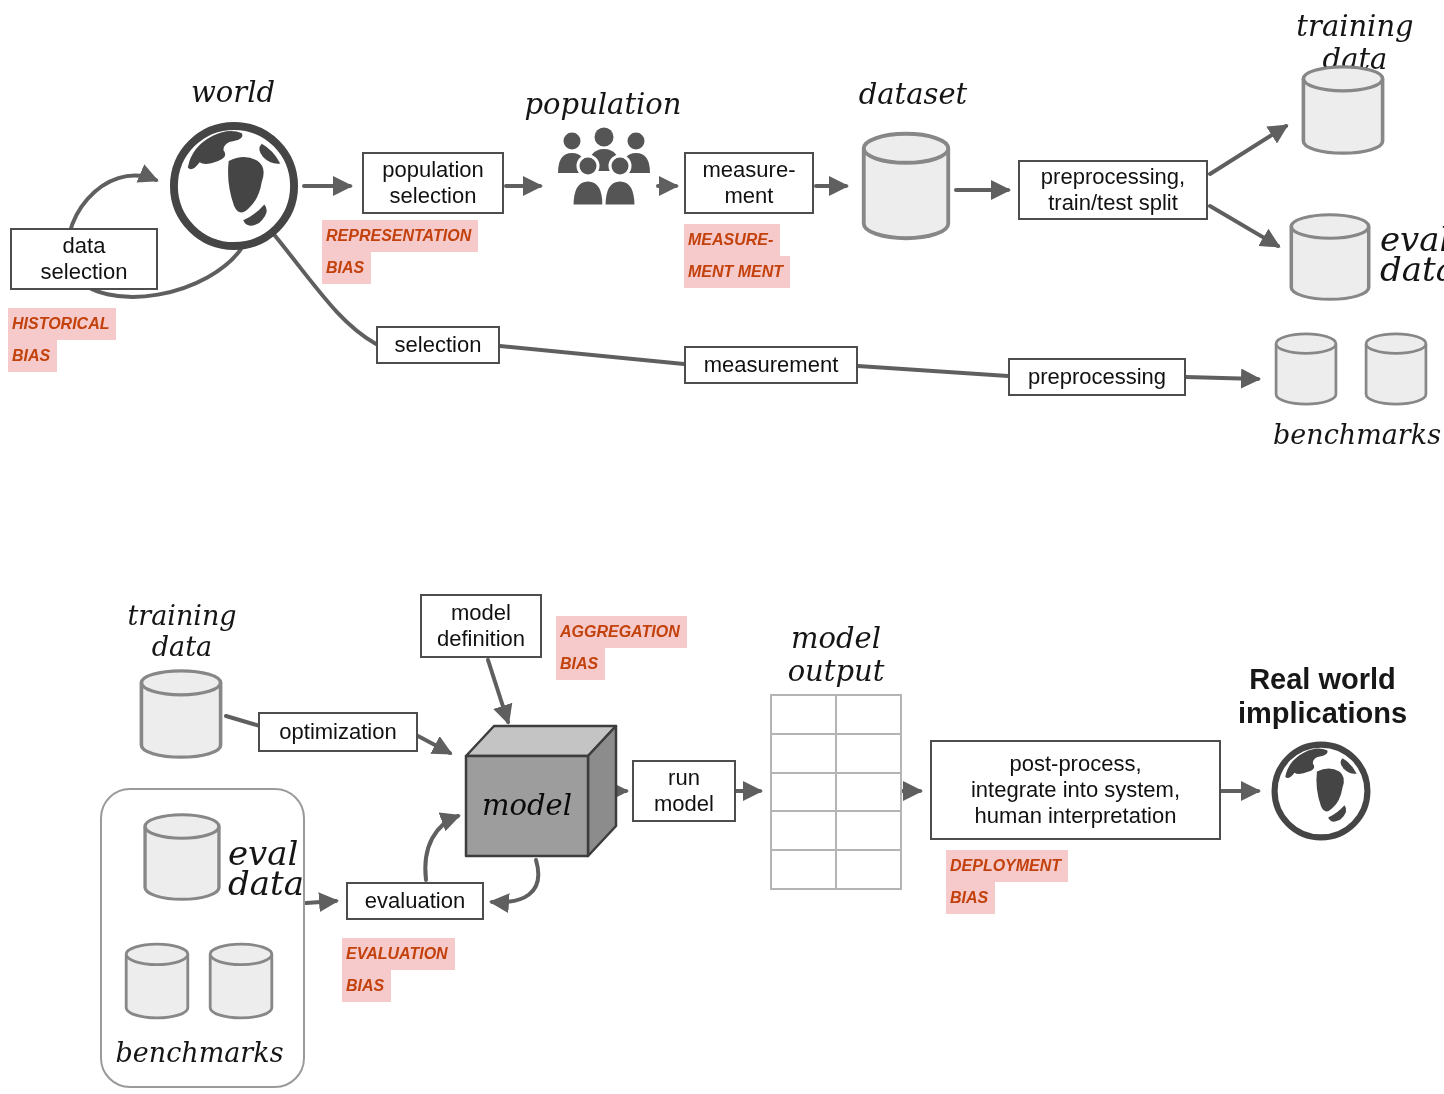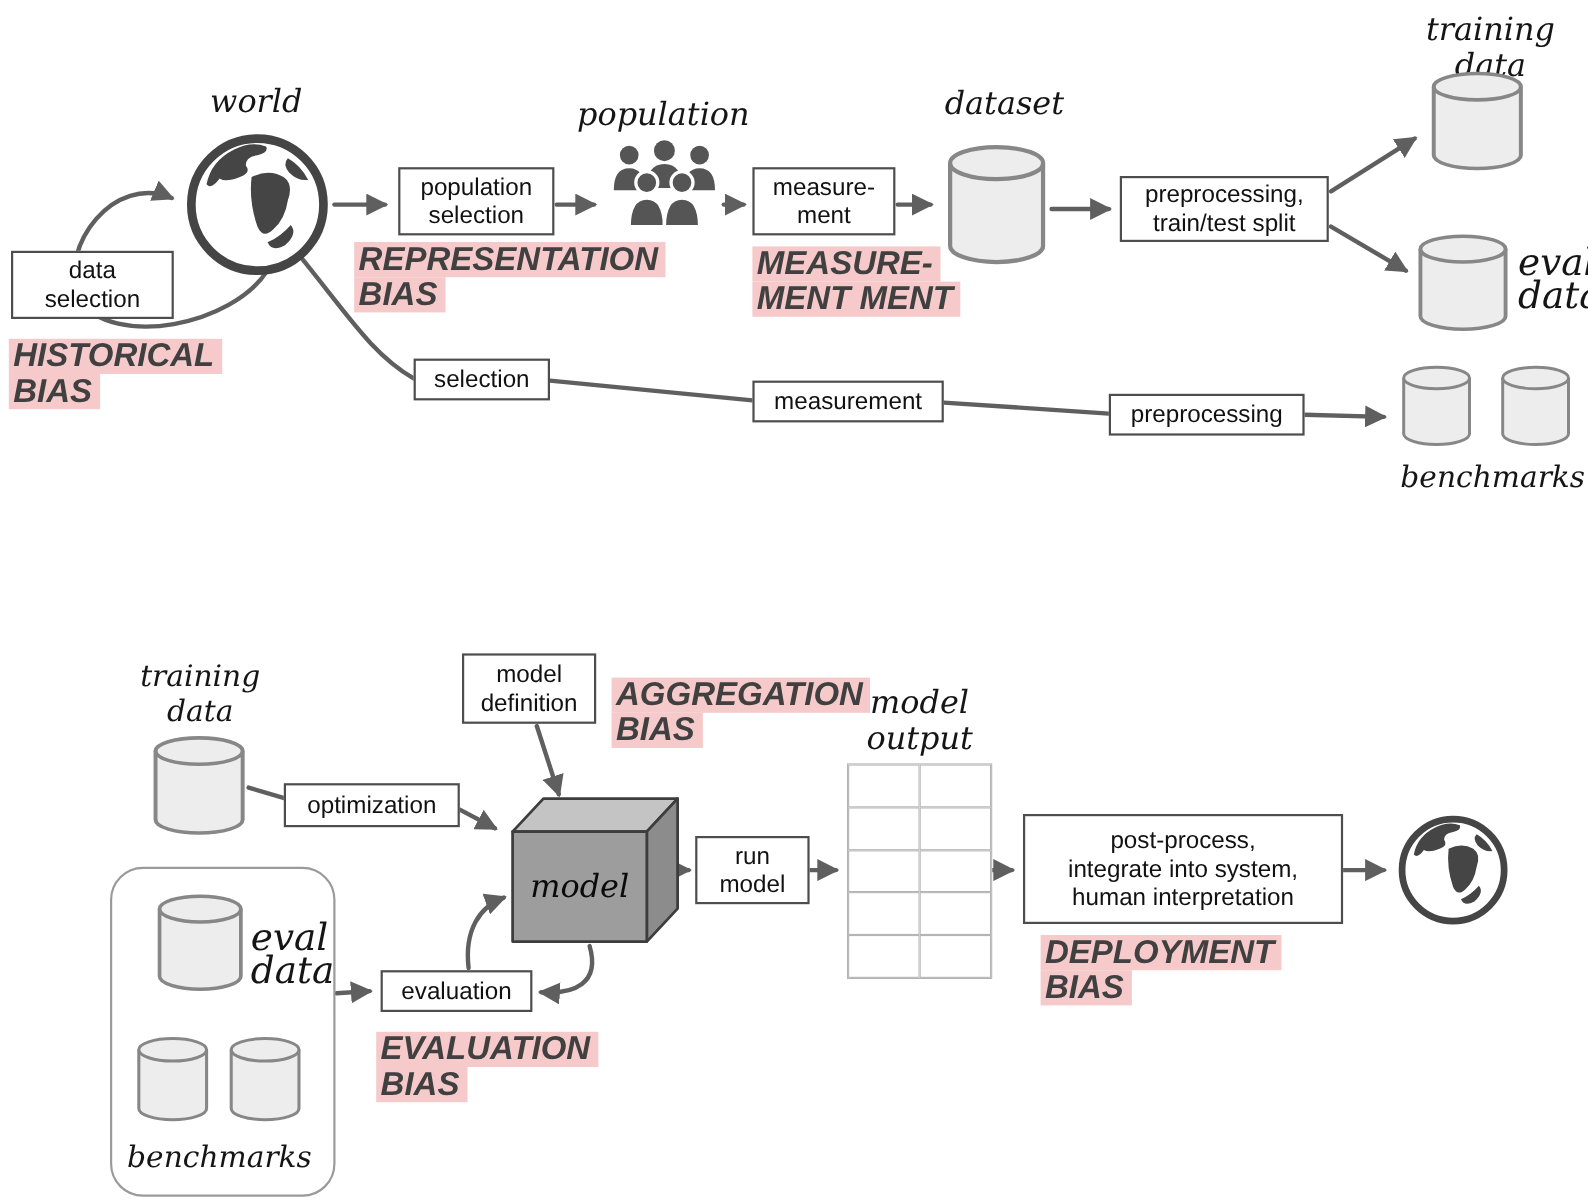--- a/index.html
+++ b/index.html
@@ -15,22 +15,22 @@
     position:absolute; background:#fff; border:2px solid #4d4d4d;
     display:flex; flex-direction:column; align-items:center; justify-content:center;
     text-align:center; font-size:22px; line-height:26px; color:#111;
   }
   .serif {
     position:absolute; font-family:"DejaVu Serif", serif; font-style:italic;
     font-size:29px; line-height:33px; text-align:center; color:#151515;
   }
   .serif.sm { font-size:34px; line-height:30px; }
   .bias {
-    position:absolute; font-size:30px; line-height:31px;
-    font-weight:bold; font-style:italic; color:#404040;
+    position:absolute; font-size:16px; line-height:31px;
+    font-weight:bold; font-style:italic; color:#c2410c;
   }
   .bias div { display:table; background:#f6caca; padding:0 7px 1px 4px; white-space:nowrap; }
   .roundbox {
     position:absolute; background:#fff; border:2px solid #9a9a9a; border-radius:30px;
   }
   .outgrid {
     position:absolute; display:grid;
     grid-template-columns:repeat(2,1fr); grid-template-rows:repeat(5,1fr);
     background:#fff; border:1px solid #b4b4b4;
   }
@@ -275,20 +275,22 @@
     <div>integrate into system,</div>
     <div>human interpretation</div>
   </div>
 
 <div class="bias" style="left:946px; top:850px;">
     <div>DEPLOYMENT</div>
     <div>BIAS</div>
   </div>
 
 <div class="boldlabel" style="left:1200px; top:662px; width:245px;">
+    <div>Real world</div>
+    <div>implications</div>
   </div>
 
 <svg class="abs" style="left:1270px; top:740px;" width="102" height="102" viewBox="0 0 100 100">
   <circle cx="50" cy="50" r="45.5" fill="#fff" stroke="#454545" stroke-width="6"></circle>
   <path fill="#454545" d="M15 36 Q18 20 34 12 Q46 6 56 10 Q58 14 50 16 Q42 17 42 23 Q46 28 38 31 Q28 35 24 32 Q18 40 15 36 Z"></path>
   <path fill="#454545" d="M46 31 Q58 25 68 31 Q75 36 71 47 Q69 60 61 67 Q54 74 50 65 Q44 48 46 31 Z"></path>
   <path fill="#454545" d="M71 18 Q80 23 85 33 Q78 34 72 28 Q67 22 71 18 Z"></path>
   <path fill="#454545" d="M57 76 Q66 72 73 64 Q78 70 69 78 Q60 83 57 76 Z"></path>
 </svg>
 

